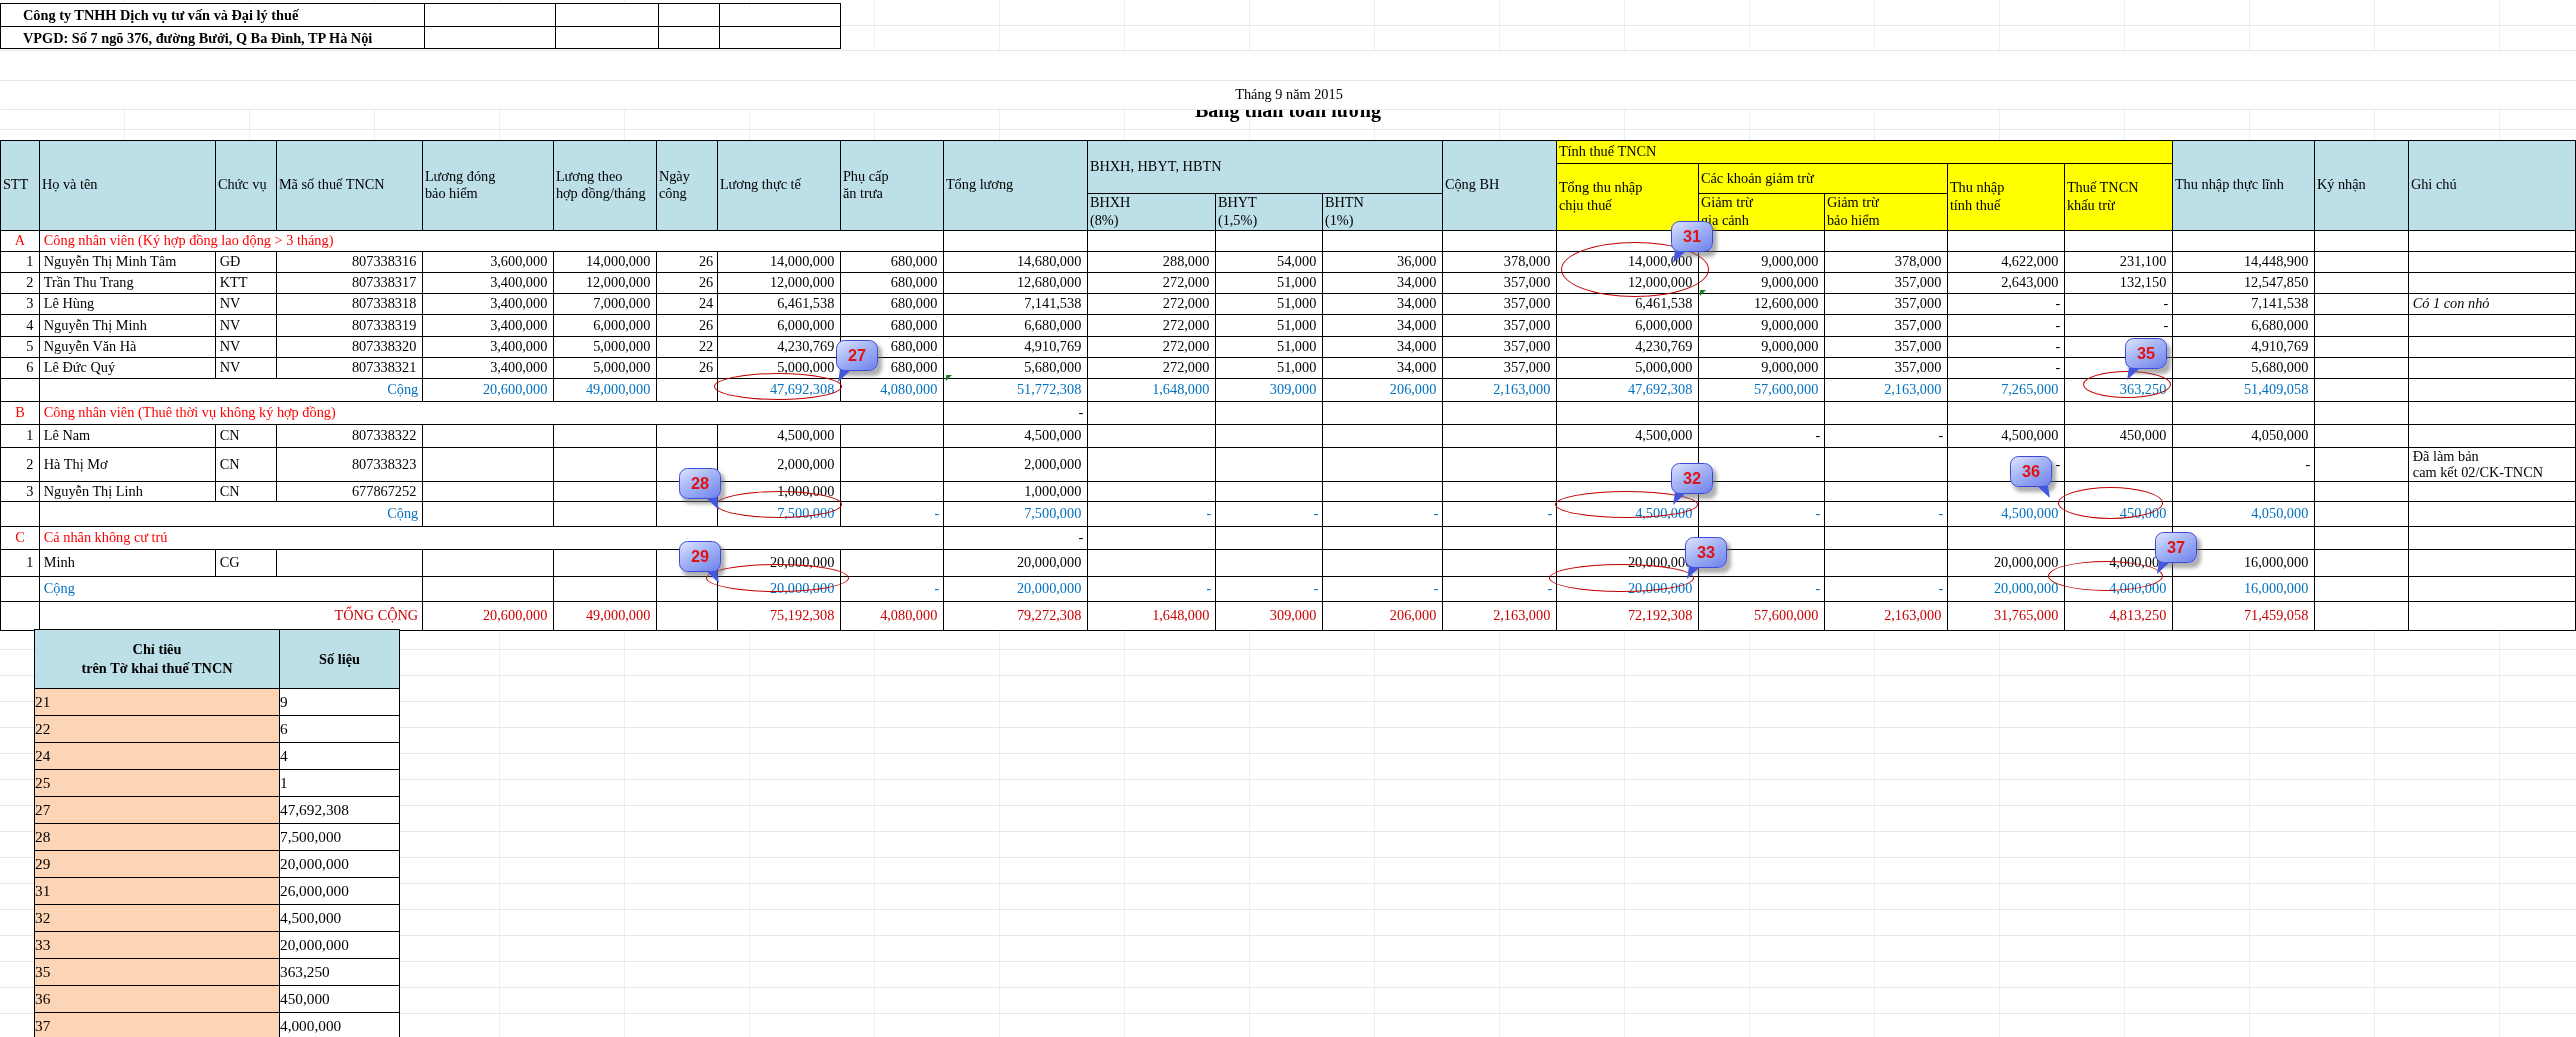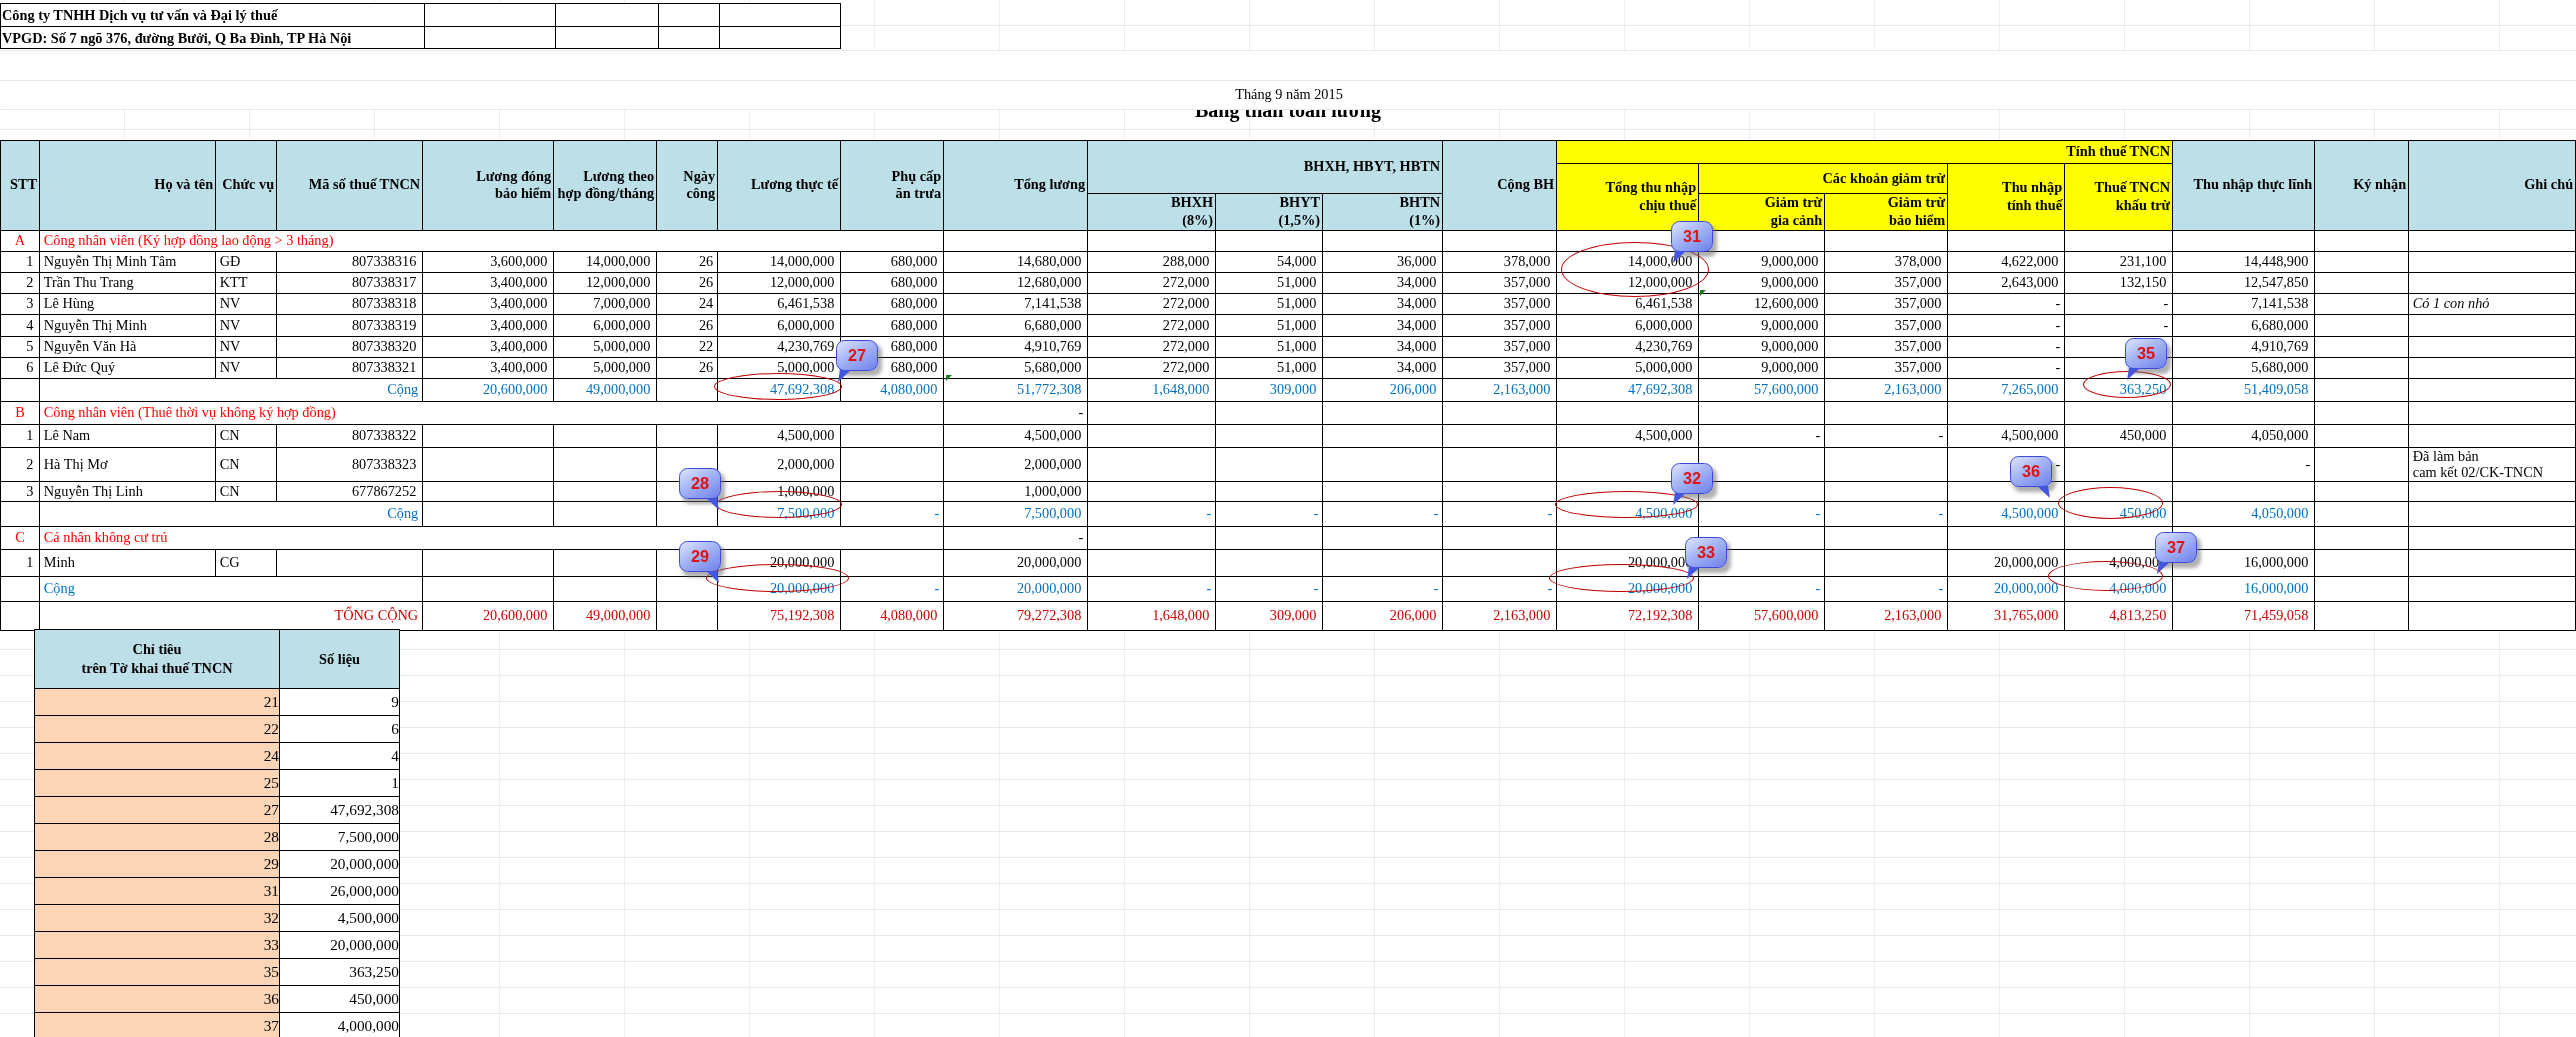--- a/index.html
+++ b/index.html
@@ -5,46 +5,46 @@
   * { box-sizing: border-box; margin: 0; padding: 0; }
   body { margin: 0; background: #fff; font-family: "Liberation Serif", serif; }
   #sheet {
     position: relative; width: 2576px; height: 1037px; overflow: hidden; background: #fff;
     background-image:
       repeating-linear-gradient(to bottom, transparent 0px, transparent 25px, #e6e9ec 25px, #e6e9ec 26px),
       repeating-linear-gradient(to right, transparent 0px, transparent 124px, #eceef1 124px, #eceef1 125px);
   }
   
   #company-box { position: absolute; left: 0; top: 2.9px; width: 841px; height: 46px; background: #fff; border: 1px solid #000; }
-  #company-box .c-row { position: relative; height: 23px; line-height: 23px; font-weight: bold; font-size: 14.3px; padding-left: 1px; white-space: nowrap; }
+  #company-box .c-row { position: relative; height: 23px; line-height: 23px; font-weight: bold; font-size: 14.3px; padding-left: 22px; white-space: nowrap; }
   #company-box .c-row:first-child { border-bottom: 1px solid #000; }
   .vline { position: absolute; top: 0; bottom: 0; width: 1px; background: #000; }
   
   #title-band { position: absolute; left: 0; top: 50px; width: 2576px; height: 31px; background: #fff; border-top: 1px solid #e6e9ec; border-bottom: 1px solid #e6e9ec; text-align: center; }
   #title-band .t { font-size: 20px; font-weight: bold; line-height: 31px; margin-top: 44px; }
   #subtitle-band { position: absolute; left: 1px; top: 81px; width: 2576px; height: 29px; background: #fff; border-bottom: 1px solid #e6e9ec; text-align: center; }
   #subtitle-band .s { font-size: 14.3px; line-height: 27px; }
   
   #main-table { position: absolute; left: 0; top: 140px; border-collapse: collapse; table-layout: fixed; }
   #main-table td, #main-table th { border: 1px solid #000; background: #fff; font-size: 14.3px; overflow: hidden; padding: 0 3.8px; font-weight: normal; }
-  #main-table th { background: #bcdfe8; font-weight: bold; text-align: right; vertical-align: middle; white-space: pre-line; line-height: 1.25; padding: 0 1.9px; }
+  #main-table th { background: #bcdfe8; font-weight: normal; text-align: left; vertical-align: middle; white-space: pre-line; line-height: 1.25; padding: 0 1.9px; }
   #main-table th.yellow { background: #ffff00; }
   .al-r { text-align: right; padding-right: 5.7px !important; }
   .al-l { text-align: left; }
   .al-c { text-align: right; }
   .sec-stt { color: #ff0000; font-weight: bold; text-align: center; }
   .sec-label { color: #ff0000; font-weight: bold; white-space: nowrap; }
   .sub { color: #0070c0; font-weight: bold; }
   .grand { color: #cc0000; font-weight: bold; }
   .italic { font-style: italic; }
   .note2 { white-space: pre-line; line-height: 1.15; font-size: 14.3px; }
   
   #bottom-table { position: absolute; left: 34px; top: 629px; border-collapse: collapse; table-layout: fixed; }
   #bottom-table th { background: #bcdfe8; border: 1.9px solid #000; font-size: 14.3px; font-weight: bold; white-space: pre-line; line-height: 1.3; }
-  #bottom-table td { border: 1px solid #000; border-left: 1.9px solid #000; border-right: 1.9px solid #000; font-size: 15.3px; text-align: right; margin-left: 27px; }
+  #bottom-table td { border: 1px solid #000; border-left: 1.9px solid #000; border-right: 1.9px solid #000; font-size: 15.3px; text-align: left; margin-left: 27px; }
   #bottom-table tr:last-child td { border-bottom: 1.9px solid #000; }
   #bottom-table td.k { background: #fbd5b5; }
   #bottom-table td.v { background: #fff; }
   
   .ellipse { position: absolute; border: 1.9px solid #c00000; border-radius: 50%; z-index: 6; pointer-events: none; }
   .badge { position: absolute; width: 42px; height: 31px; border: 1.9px solid #3b4bd8; border-radius: 8.6px;
     background: linear-gradient(150deg, #dfe5fc 0%, #aab9f6 40%, #6d81ec 100%);
     color: #e01313; font-family: "Liberation Sans", sans-serif; font-size: 16.3px; font-weight: bold;
     display: flex; align-items: center; justify-content: center; z-index: 8;
     box-shadow: 3.8px 4.8px 3.8px rgba(110,110,110,0.55); }

